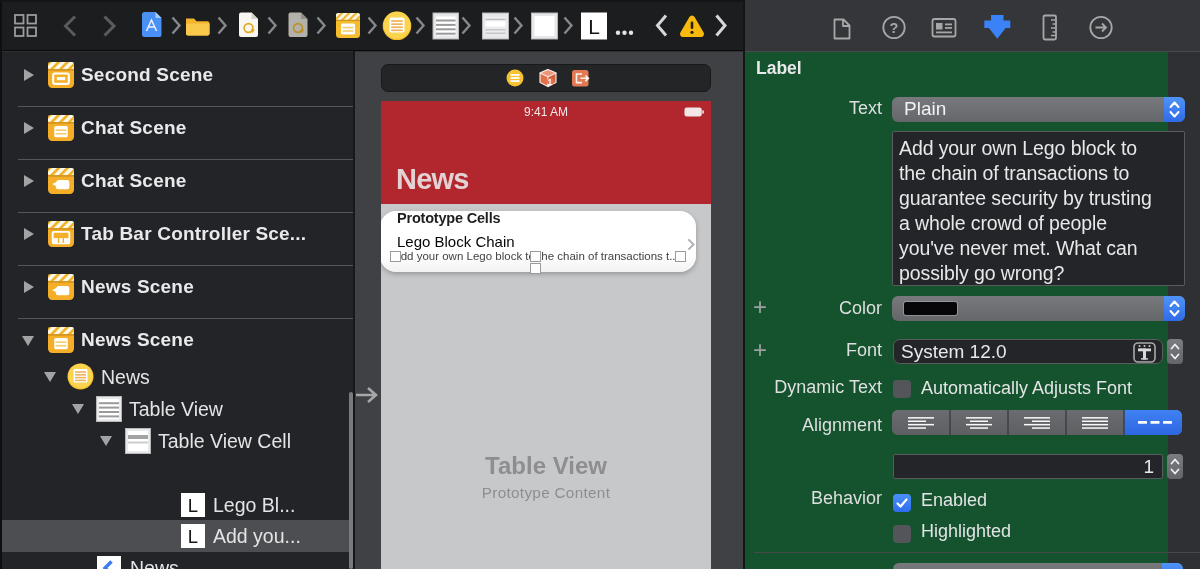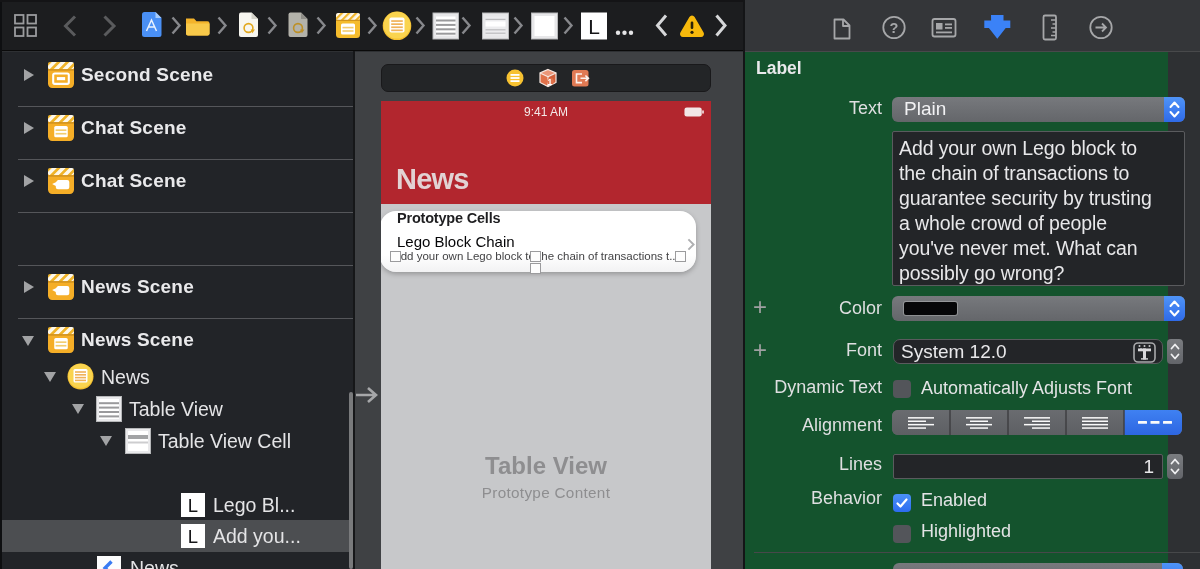--- a/index.html
+++ b/index.html
@@ -234,20 +234,33 @@
       <div class="disc closed" style="left:16px; top:17px;"></div>
       <svg class="abs" style="left:40px; top:10px;" width="26" height="26" viewBox="0 0 25 25">
         <rect x="0" y="0" width="25" height="25" rx="4" fill="#f5ae27"></rect>
         <rect x="0" y="0" width="25" height="7" rx="2" fill="url(#stripes)"></rect>
         <rect x="0" y="7" width="25" height="1.2" fill="#c88a1a"></rect>
         <path d="M9.5 11.5 h9 a2 2 0 0 1 2 2 v5 a2 2 0 0 1 -2 2 h-9 a2 2 0 0 1 -2 -2 v-1.2 l-3.5 -1.8 l3.5 -1.8 z" fill="#ffffff"></path>
       </svg>
       <div class="scene-title">Chat Scene</div>
     </div>
     <div class="scene-divider" style="top:160px;"></div>
+    <div class="scene-row" style="top:159px;">
+      <div class="disc closed" style="left:16px; top:17px;"></div>
+      <svg class="abs" style="left:40px; top:10px;" width="26" height="26" viewBox="0 0 25 25">
+        <rect x="0" y="0" width="25" height="25" rx="4" fill="#f5ae27"></rect>
+        <rect x="0" y="0" width="25" height="7" rx="2" fill="url(#stripes)"></rect>
+        <rect x="0" y="7" width="25" height="1.2" fill="#c88a1a"></rect>
+        <rect x="4.5" y="10.5" width="16" height="11" rx="1" fill="none" stroke="#ffffff" stroke-width="1.8"></rect>
+        <rect x="5" y="16.5" width="15" height="4.5" fill="#ffffff"></rect>
+        <rect x="9.5" y="16.5" width="1.4" height="4.5" fill="#f5ae27"></rect>
+        <rect x="14" y="16.5" width="1.4" height="4.5" fill="#f5ae27"></rect>
+      </svg>
+      <div class="scene-title">Tab Bar Controller Sce...</div>
+    </div>
     <div class="scene-divider" style="top:213px;"></div>
     <div class="scene-row" style="top:212px;">
       <div class="disc closed" style="left:16px; top:17px;"></div>
       <svg class="abs" style="left:40px; top:10px;" width="26" height="26" viewBox="0 0 25 25">
         <rect x="0" y="0" width="25" height="25" rx="4" fill="#f5ae27"></rect>
         <rect x="0" y="0" width="25" height="7" rx="2" fill="url(#stripes)"></rect>
         <rect x="0" y="7" width="25" height="1.2" fill="#c88a1a"></rect>
         <path d="M9.5 11.5 h9 a2 2 0 0 1 2 2 v5 a2 2 0 0 1 -2 2 h-9 a2 2 0 0 1 -2 -2 v-1.2 l-3.5 -1.8 l3.5 -1.8 z" fill="#ffffff"></path>
       </svg>
       <div class="scene-title">News Scene</div>
@@ -483,21 +496,20 @@
         </g>
 
         <g fill="#fafafa">
           <rect x="246" y="11" width="9" height="2.8" rx="0.6"></rect>
             <rect x="258.5" y="11" width="9" height="2.8" rx="0.6"></rect>
           <rect x="271" y="11" width="9" height="2.8" rx="0.6"></rect>
         </g>
       </svg>
     </div>
 
-    <div class="rp-label" style="left:0; width:137px; top:402px;">Lines</div>
     <div class="darkfield" style="left:148px; top:402px; width:270px; height:25px; border-radius:2px;">
       <div class="abs" style="right:8px; top:1px; font-size:19px; color:#e8e8ea;">1</div>
     </div>
     <div class="stepper" style="left:422px; top:402px;">
       <svg width="16" height="25" viewBox="0 0 16 25">
         <path d="M4.5 9.5 L8 5.5 L11.5 9.5" fill="none" stroke="#f0f0f2" stroke-width="1.8" stroke-linecap="round" stroke-linejoin="round"></path>
         <path d="M4.5 15.5 L8 19.5 L11.5 15.5" fill="none" stroke="#f0f0f2" stroke-width="1.8" stroke-linecap="round" stroke-linejoin="round"></path>
       </svg>
     </div>
 

